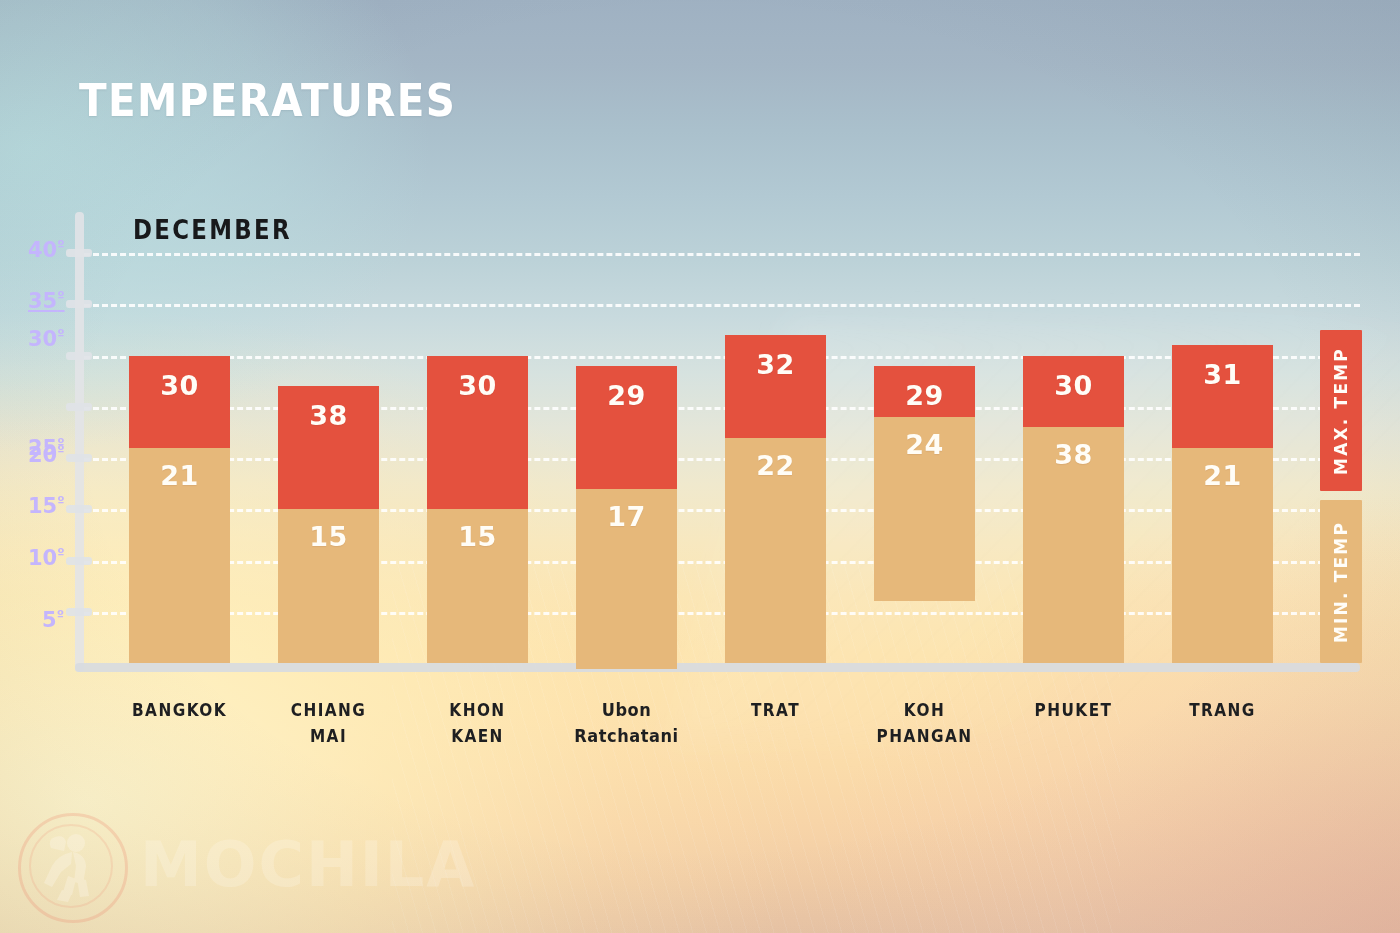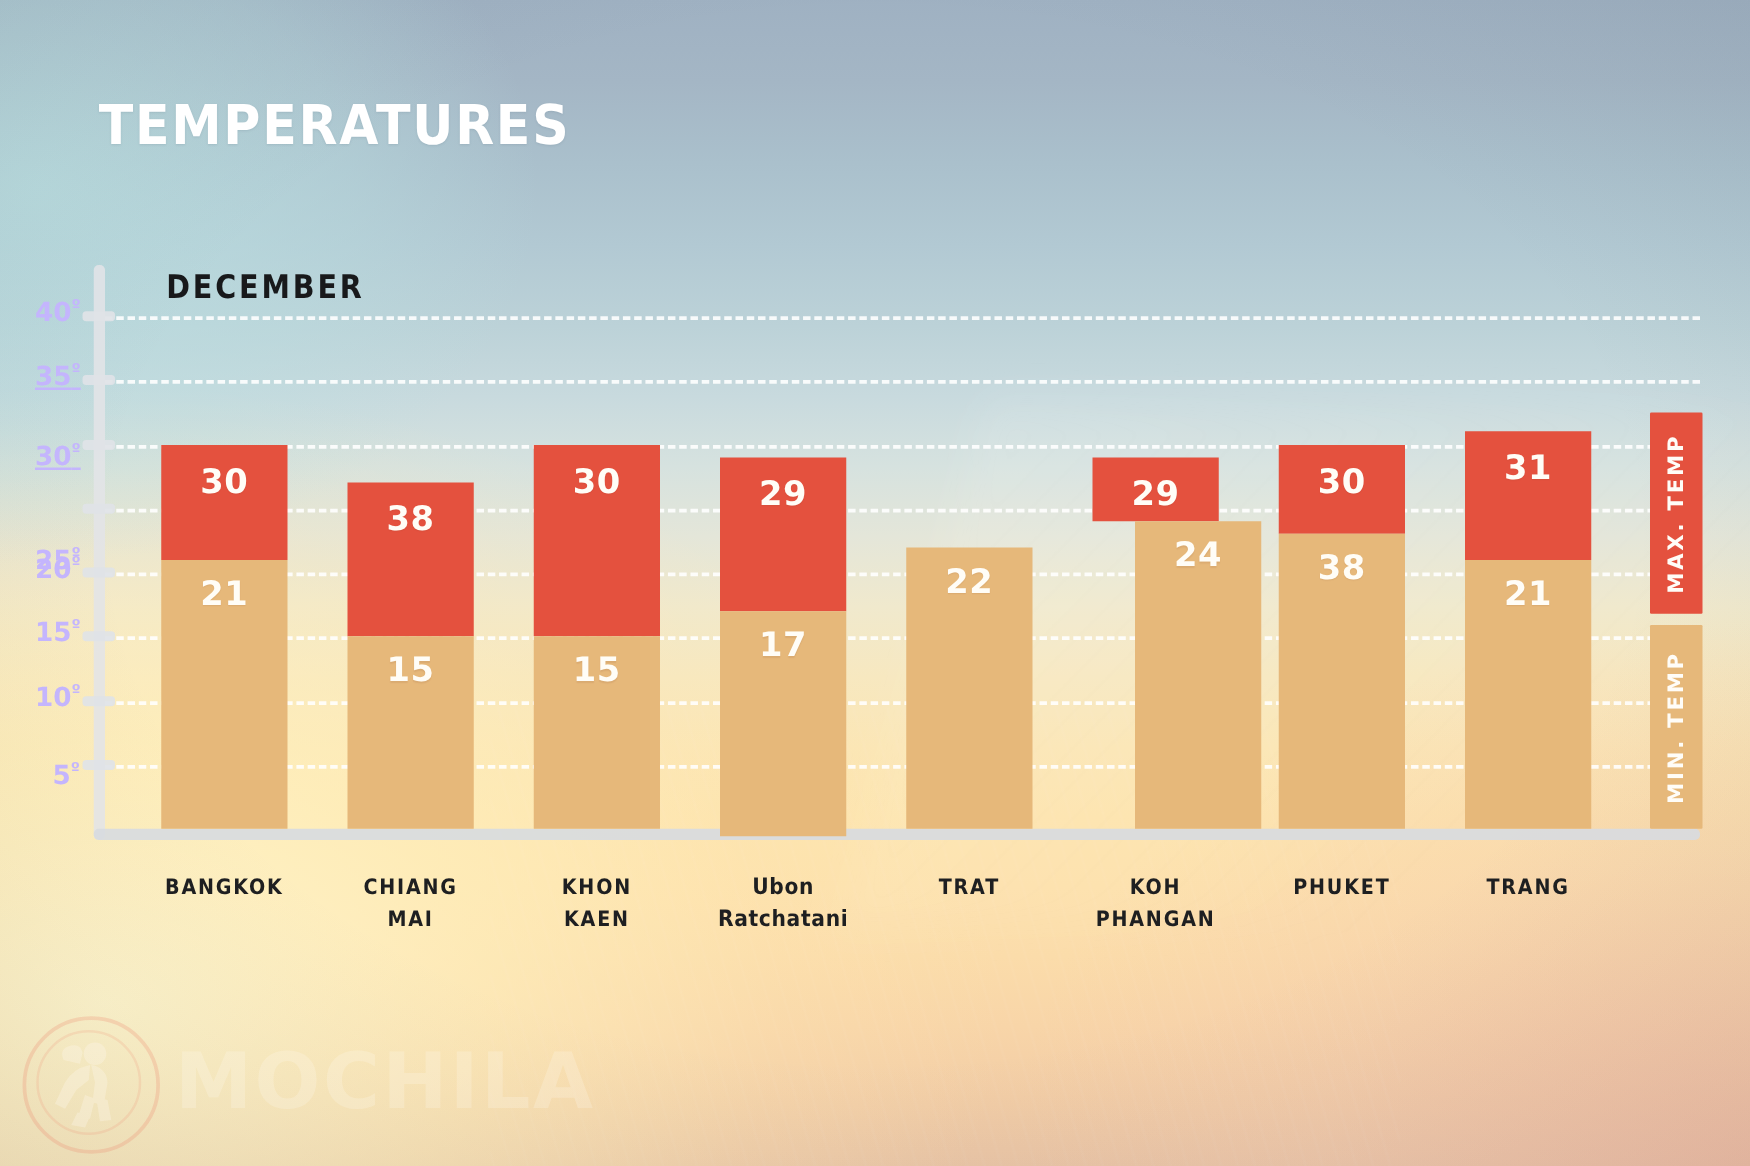--- a/index.html
+++ b/index.html
@@ -304,21 +304,21 @@
         <div class="ytick-label" style="right: auto; left: 42px; top: 608px;">5<span class="deg">º</span></div>
         <div class="tick" style="top: 556.5px;"></div>
         <div class="ytick-label" style="right: auto; left: 28px; top: 545.5px;">10<span class="deg">º</span></div>
         <div class="tick" style="top: 505.25px;"></div>
         <div class="ytick-label" style="right: auto; left: 28px; top: 494.25px;">15<span class="deg">º</span></div>
         <div class="tick" style="top: 454px;"></div>
         <div class="ytick-label" style="right: auto; left: 28px; top: 443px;">20<span class="deg">º</span></div>
         <div class="tick" style="top: 402.75px;"></div>
         <div class="ytick-label" style="right: auto; left: 28px; top: 391.75px; margin-top: 44px;">25<span class="deg">º</span></div>
         <div class="tick" style="top: 351.5px;"></div>
-        <div class="ytick-label" style="right: auto; left: 28px; top: 353px; text-decoration: underline;">30<span class="deg">º</span></div>
+        <div class="ytick-label" style="right: auto; left: 28px; top: 327px;">30<span class="deg">º</span></div>
         <div class="tick" style="top: 300.25px;"></div>
         <div class="ytick-label" style="right: auto; left: 28px; top: 289.25px; text-decoration: underline;">35<span class="deg">º</span></div>
         <div class="tick" style="top: 249px;"></div>
         <div class="ytick-label" style="right: auto; left: 28px; top: 238px;">40<span class="deg">º</span></div>
       </div>
     <div id="bars-layer">
         <div class="bar-group" style="left: 129px; width: 101px; top: 355.5px; height: 307.5px; bottom: auto;">
           <div class="seg-max" style="top: 0px; height: 92.25px; background: rgb(228, 81, 62);">
             <div class="val" style="top: 14px;">30</div>
           </div>
@@ -344,29 +344,32 @@
         </div>
         <div class="bar-group" style="left: 576px; width: 101px; top: 365.75px; height: 297.25px; bottom: auto;">
           <div class="seg-max" style="top: 0px; height: 123px; background: rgb(228, 81, 62);">
             <div class="val" style="top: 14px;">29</div>
           </div>
           <div class="seg-min" style="top: 123px; height: 180px; background: rgb(230, 184, 122);">
             <div class="val" style="top: 12px;">17</div>
           </div>
         </div>
         <div class="bar-group" style="left: 725px; width: 101px; top: 335px; height: 328px; bottom: auto;">
+          <div class="seg-max" style="top: 0px; height: 102.5px; background: rgb(228, 81, 62);">
+            <div class="val" style="top: 14px;">32</div>
+          </div>
           <div class="seg-min" style="top: 102.5px; height: 225.5px; background: rgb(230, 184, 122);">
             <div class="val" style="top: 12px;">22</div>
           </div>
         </div>
         <div class="bar-group" style="left: 874px; width: 101px; top: 365.75px; height: 297.25px; bottom: auto;">
           <div class="seg-max" style="top: 0px; height: 51.25px; background: rgb(228, 81, 62);">
             <div class="val" style="top: 14px;">29</div>
           </div>
-          <div class="seg-min" style="top: 51.25px; height: 246px; background: rgb(230, 184, 122); margin-left: 34px;">
+          <div class="seg-min" style="top: 51.25px; height: 184px; background: rgb(230, 184, 122);">
             <div class="val" style="top: 12px;">24</div>
           </div>
         </div>
         <div class="bar-group" style="left: 1023px; width: 101px; top: 355.5px; height: 307.5px; bottom: auto;">
           <div class="seg-max" style="top: 0px; height: 71.75px; background: rgb(228, 81, 62);">
             <div class="val" style="top: 14px;">30</div>
           </div>
           <div class="seg-min" style="top: 71.75px; height: 235.75px; background: rgb(230, 184, 122);">
             <div class="val" style="top: 12px;">38</div>
           </div>

